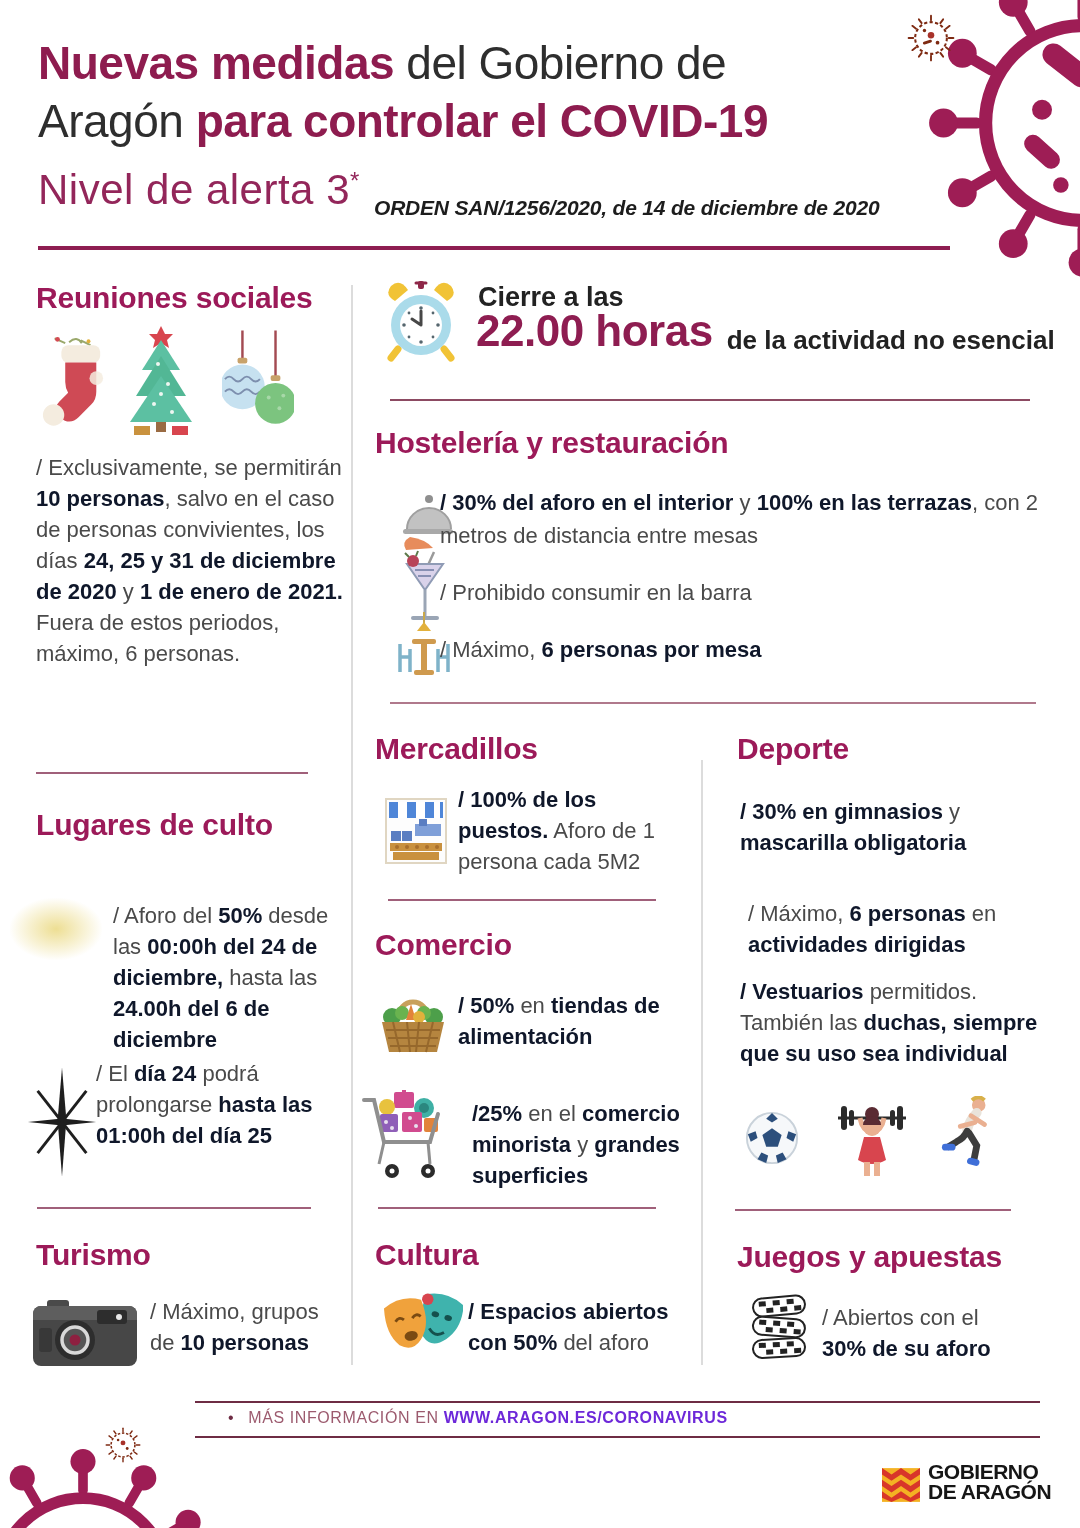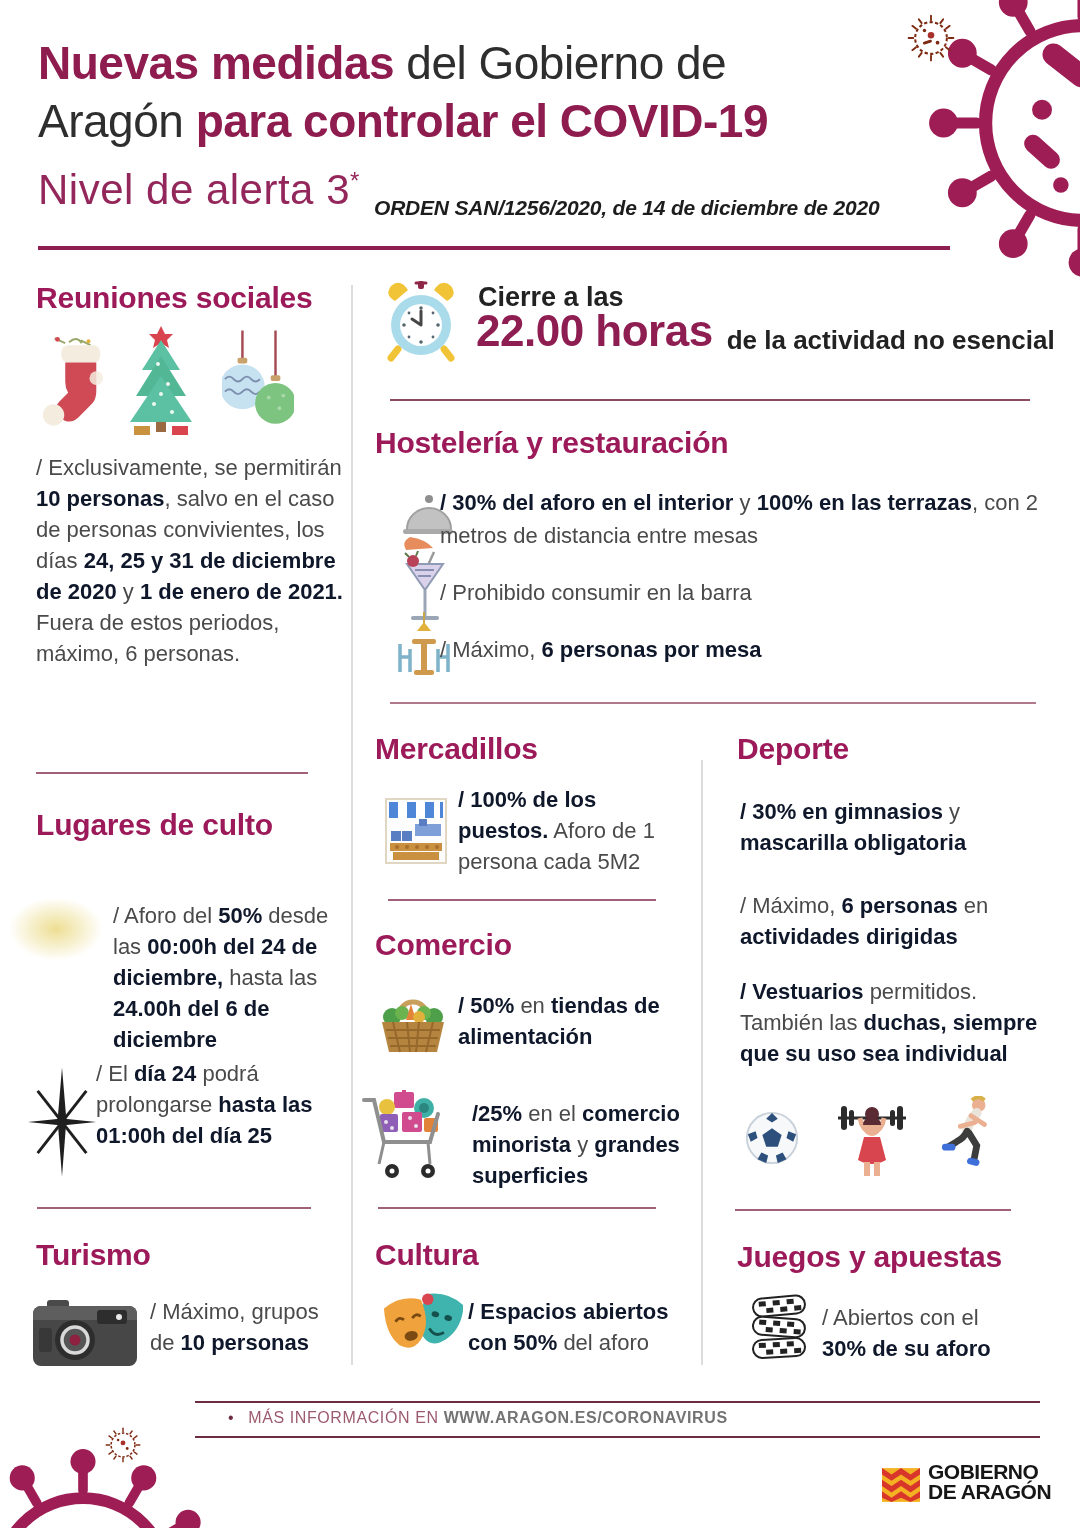--- a/index.html
+++ b/index.html
@@ -27,21 +27,21 @@
   .vline{width:2px;background:#dcdcdc;}
   
   .curfew-line1{left:478px;top:282px;font-size:27px;font-weight:700;color:#222;}
   .curfew-line2{left:476px;top:306px;display:flex;align-items:flex-end;gap:14px;white-space:nowrap;}
   .curfew-time{font-size:44px;font-weight:800;color:#8e1d51;letter-spacing:-0.5px;}
   .curfew-rest{font-size:26px;font-weight:700;color:#222;}
   
   .ftext{left:228px;top:1409px;font-size:16px;letter-spacing:0.6px;white-space:nowrap;}
   .ftext .bullet{color:#6e2c44;margin-right:14px;}
   .ftext .lbl{color:#9c5a6e;font-weight:500;}
-  .ftext .url{color:#737373;font-weight:800;}
+  .ftext .url{color:#6d28d9;font-weight:800;}
   .logo{left:882px;top:1462px;display:flex;gap:8px;align-items:flex-end;}
   .logo-text{font-size:21px;line-height:20px;font-weight:800;color:#161616;letter-spacing:-0.5px;}
   .glow{background:radial-gradient(ellipse at center, rgba(233,214,120,0.8) 0%, rgba(233,214,120,0.3) 45%, rgba(255,255,255,0) 72%);}
 </style>
 </head>
 <body>
 
 <div class="abs title">
   <span class="accent">Nuevas medidas</span><span> del Gobierno de</span><br>
   <span>Aragón </span><span class="accent">para controlar el COVID-19</span>
@@ -363,21 +363,21 @@
   <circle cx="68" cy="87" r="7" fill="#2b2b2b"></circle>
     <circle cx="68" cy="87" r="2.5" fill="#ffffff"></circle>
 </svg>
 
 <p class="abs txt" style="left:458px;top:1084px;width:250px;margin:14px"><span class="b">/25%</span><span> en el </span><span class="b">comercio minorista</span><span> y </span><span class="b">grandes superficies</span></p>
 
 <h2 class="abs" style="left:737px;top:732px">Deporte</h2>
 
 <p class="abs txt" style="left:740px;top:796px;width:308px;margin:0"><span class="b">/ 30% en gimnasios</span><span> y </span><span class="b">mascarilla obligatoria</span></p>
 
-<p class="abs txt" style="left:740px;top:890px;width:308px;margin:0"><span>/ Máximo, </span><span class="b">6 personas</span><span> en </span><span class="b">actividades dirigidas</span></p>
+<p class="abs txt" style="left:740px;top:890px;width:308px;margin:8px"><span>/ Máximo, </span><span class="b">6 personas</span><span> en </span><span class="b">actividades dirigidas</span></p>
 
 <p class="abs txt" style="left:740px;top:976px;width:312px;margin:0"><span class="b">/ Vestuarios</span><span> permitidos. También las </span><span class="b">duchas, siempre que su uso sea individual</span></p>
 
 <svg class="abs" style="left:744px;top:1110px" width="56" height="56" viewBox="0 0 58 58">
   <circle cx="29" cy="29" r="26" fill="#f6f8fa" stroke="#c9d2da" stroke-width="2"></circle>
   <polygon points="29,19 39,26 35,38 23,38 19,26" fill="#2c4f7c"></polygon>
   <g fill="#2c4f7c">
     <path d="M29 3 l6 6 -6 4 -6 -4 z"></path>
     <path d="M4 25 l8 -3 2 7 -7 4 z"></path>
     <path d="M54 25 l-8 -3 -2 7 7 4 z"></path>

